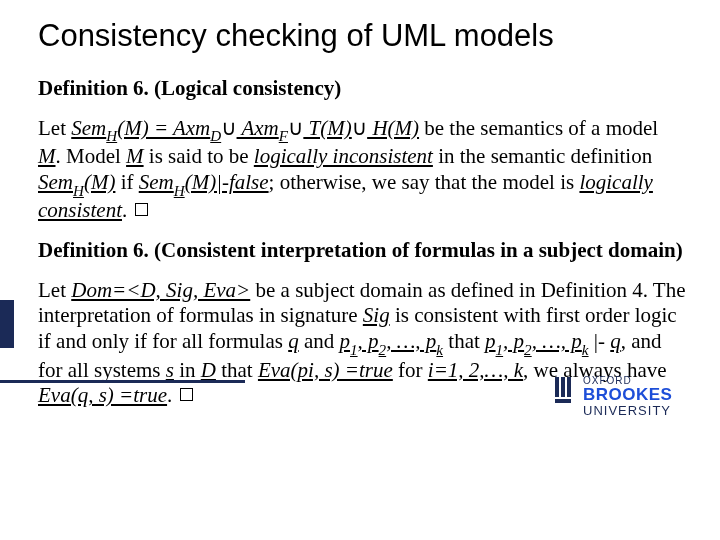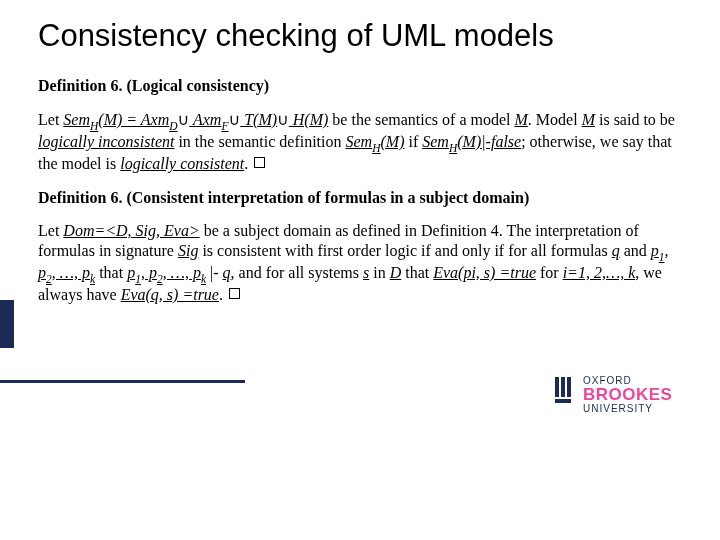--- a/index.html
+++ b/index.html
@@ -28,21 +28,21 @@
     font-family: Arial, Helvetica, sans-serif;
     font-size: 31px;
     font-weight: 400;
     color: #000;
   }
   .body {
     position: absolute;
     top: 76px;
     left: 38px;
     right: 34px;
-    font-size: 16px;
+    font-size: 21px;
     line-height: 1.22;
   }
   .para {
     margin-bottom: 14px;
   }
   .bold { font-weight: bold; }
   .italic { font-style: italic; text-decoration: underline; }
   .sub { font-size: 0.72em; vertical-align: sub; position: relative; top: 0.1em; }
   .endbox {
     display: inline-block;
@@ -82,28 +82,28 @@
     font-size: 10px;
     letter-spacing: 1px;
     color: #1b2a57;
     position: absolute;
     top: 0;
     left: 28px;
   }
   .logo .brookes {
     font-size: 17px;
     font-weight: 800;
-    color: #ec4899;
+    color: #1d4ed8;
     position: absolute;
     top: 10px;
     left: 28px;
     letter-spacing: 0.5px;
   }
   .logo .univ {
-    font-size: 10px;
+    font-size: 13px;
     letter-spacing: 1px;
     color: #1b2a57;
     position: absolute;
     top: 28px;
     left: 28px;
   }
   .logo .mark {
     position: absolute;
     left: 0;
     top: 2px;

